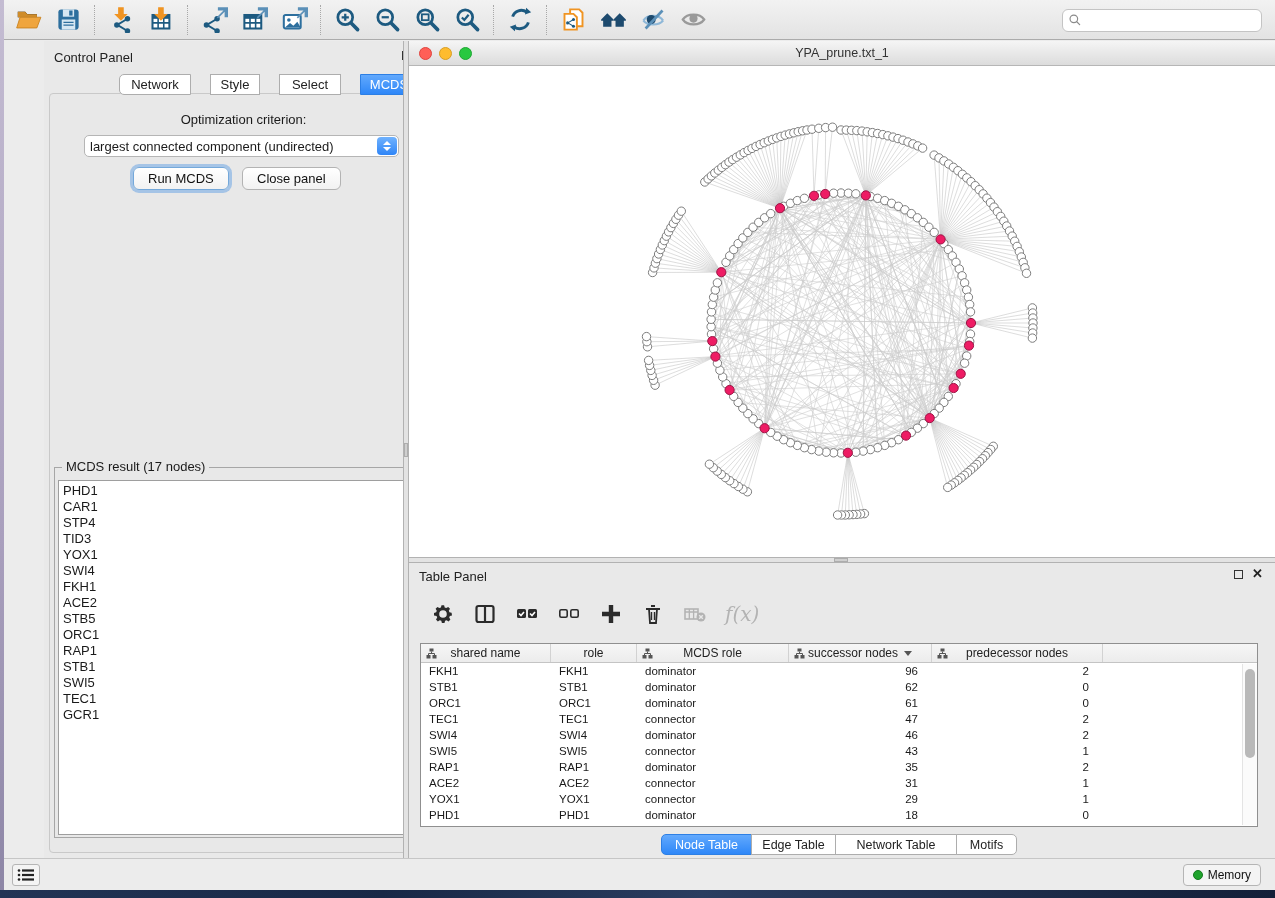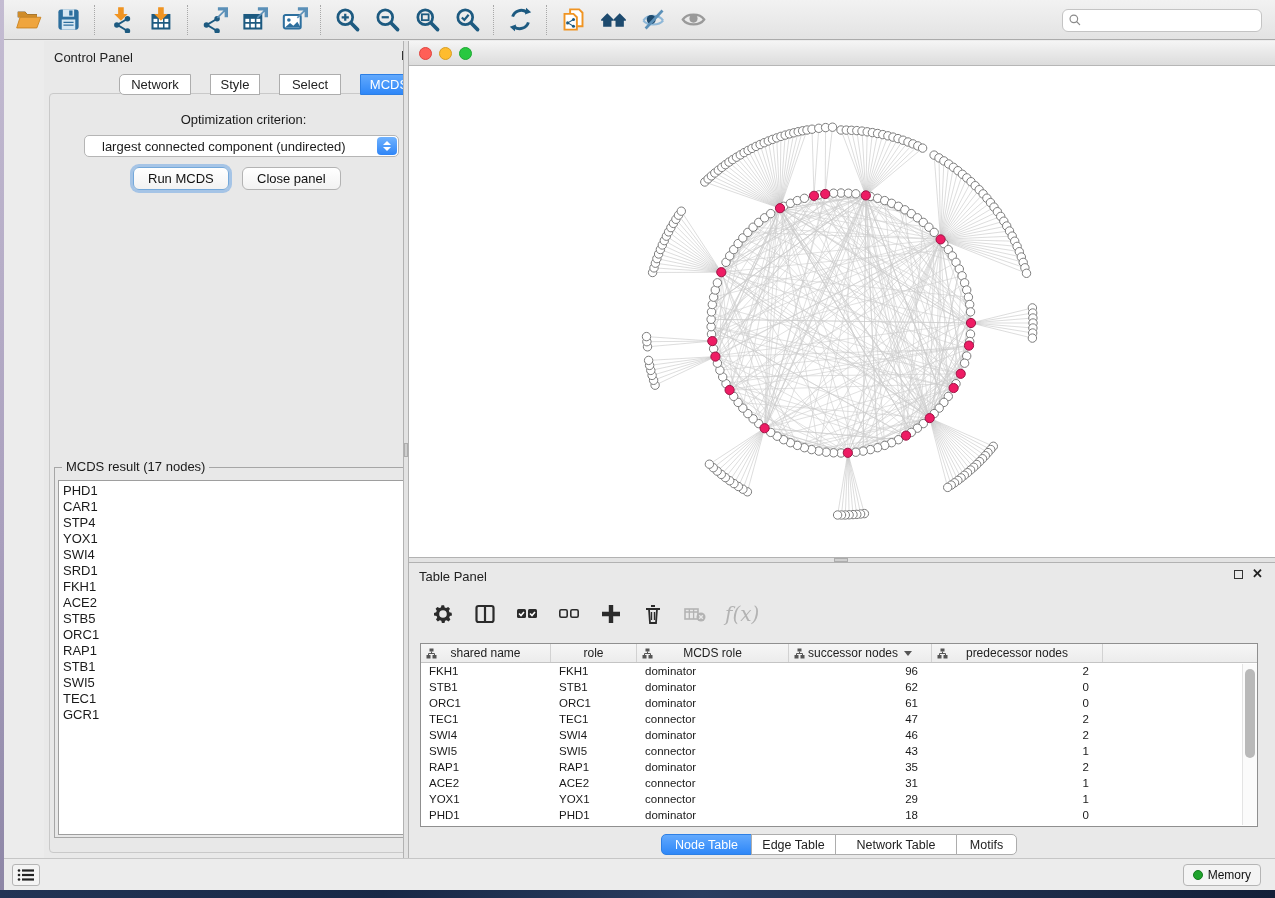--- a/index.html
+++ b/index.html
@@ -31,21 +31,21 @@
 
   .seg { position:absolute; display:flex; }
   .seg .tab { height:21px; border:1px solid #adadad; background:#fff; color:#222; font-size:13px; display:flex; align-items:center; justify-content:center; margin-left:-1px; }
   .seg .tab:first-child { border-radius:5px 0 0 5px; margin-left:0; }
   .seg .tab:last-child { border-radius:0 5px 5px 0; }
   .seg .tab.active { background:linear-gradient(#62a9fd,#2e87f8); border-color:#2d7fe4; color:#fff; }
   #cp-tabs { left:75px; top:33px;gap:20px; }
 
   #cp-pane { left:5px; top:52px; width:388px; height:760px; border:1px solid #c9c9c9; border-radius:4px; background:#e8e8e8; }
   #opt-label { width:100%; top:71px; text-align:center; font-size:13px; }
-  #opt-select { left:40px; top:94px; width:315px; height:22px; background:#fff; border:1px solid #b5b5b5; border-radius:5px; font-size:13px; display:flex; align-items:center; padding-left:17px; }
+  #opt-select { left:40px; top:94px; width:315px; height:22px; background:#fff; border:1px solid #b5b5b5; border-radius:5px; font-size:13px; display:flex; align-items:center; padding-left:5px; }
   #opt-chevrons { position:absolute; right:1px; top:1px; bottom:1px; width:20px; border-radius:4px; background:linear-gradient(#70b2fe,#2f85f7); display:flex; flex-direction:column; align-items:center; justify-content:center; gap:2px; }
   .chev-up { width:0; height:0; border-left:4px solid transparent; border-right:4px solid transparent; border-bottom:4px solid #fff; }
   .chev-dn { width:0; height:0; border-left:4px solid transparent; border-right:4px solid transparent; border-top:4px solid #fff; }
   .cp-btn { position:absolute; top:126px; height:23px; background:linear-gradient(#ffffff,#f2f2f2); border:1px solid #b3b3b3; border-radius:6px; font-size:13px; font-family:"Liberation Sans",sans-serif; padding:0 14px; color:#111; }
   #run-btn { left:89px; border-color:#74a8da; box-shadow:0 0 0 3px rgba(110,165,228,.55); }
   #close-panel-btn { left:198px; }
 
   #mcds-group { left:10px; top:426px; width:372px; height:371px; border:1px solid #a6a6a6; }
   #mcds-legend { position:absolute; top:-9px; left:7px; background:#e8e8e8; padding:0 4px; font-size:13px; }
   #mcds-list { position:absolute; left:3px; top:12px; width:364px; height:355px; background:#fff; border:1px solid #9e9e9e; overflow:hidden; }
@@ -285,23 +285,23 @@
   </div>
   <button id="run-btn" class="cp-btn">Run MCDS</button>
   <button id="close-panel-btn" class="cp-btn">Close panel</button>
   <div id="mcds-group" class="abs">
     <span id="mcds-legend">MCDS result (17 nodes)</span>
     <div id="mcds-list">
       <div id="mcds-items">
           <div class="mcds-item">PHD1</div>
           <div class="mcds-item">CAR1</div>
           <div class="mcds-item">STP4</div>
+          <div class="mcds-item">TID3</div>
           <div class="mcds-item">YOX1</div>
           <div class="mcds-item">SWI4</div>
-          <div class="mcds-item">SRD1</div>
           <div class="mcds-item">FKH1</div>
           <div class="mcds-item">ACE2</div>
           <div class="mcds-item">STB5</div>
           <div class="mcds-item">ORC1</div>
           <div class="mcds-item">RAP1</div>
           <div class="mcds-item">STB1</div>
           <div class="mcds-item">SWI5</div>
           <div class="mcds-item">TEC1</div>
           <div class="mcds-item">GCR1</div>
         </div>
@@ -315,20 +315,21 @@
   </div>
 <div id="h-split" class="abs">
     <span class="grip"></span>
   </div>
 
 <div id="net-window" class="abs">
   <div id="net-titlebar">
     <span id="light-red" class="light"></span>
     <span id="light-yellow" class="light"></span>
     <span id="light-green" class="light"></span>
+    <div id="net-title" class="abs">YPA_prune.txt_1</div>
   </div>
   <div id="net-canvas">
     <svg id="net-svg" width="866" height="491" viewBox="0 0 866 491">
         <g stroke="#a3a3a3" stroke-width="0.6" opacity="0.55">
           <line x1="456.8" y1="129.4" x2="561.5" y2="245.9"></line>
           <line x1="456.8" y1="129.4" x2="361.7" y2="147.6"></line>
           <line x1="456.8" y1="129.4" x2="349.7" y2="357.6"></line>
           <line x1="456.8" y1="129.4" x2="368.1" y2="143.8"></line>
           <line x1="456.8" y1="129.4" x2="468.6" y2="132.3"></line>
           <line x1="456.8" y1="129.4" x2="329.1" y2="177.6"></line>

